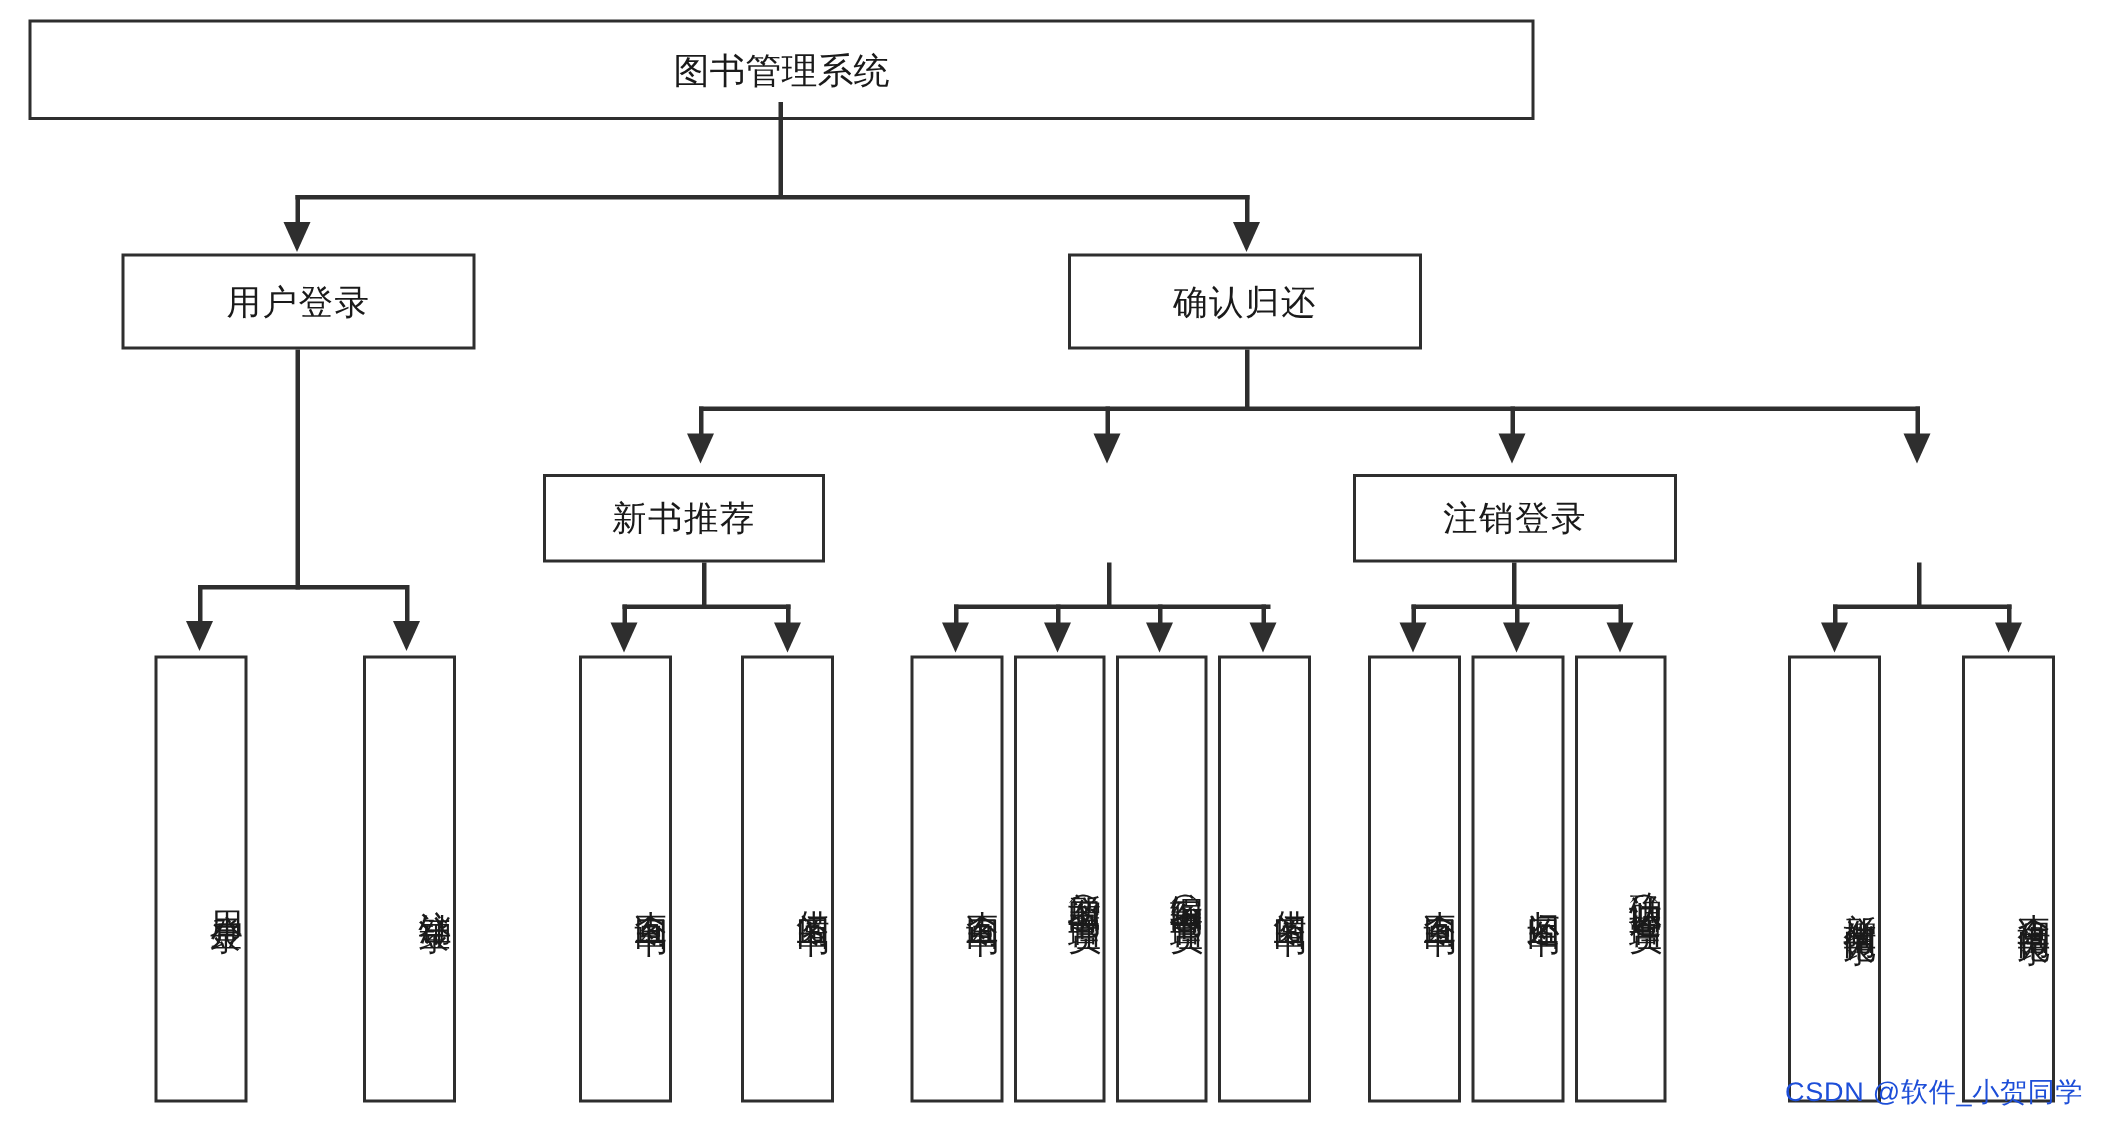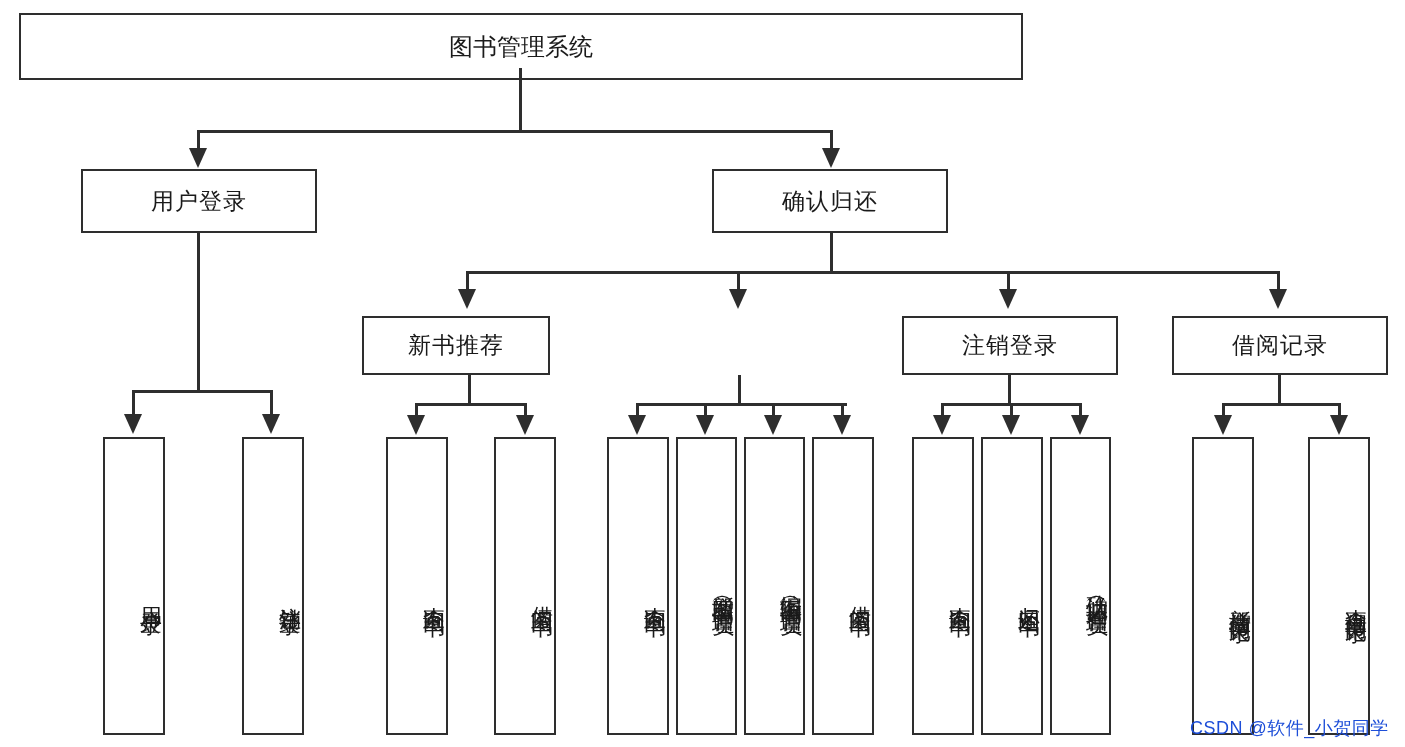--- a/index.html
+++ b/index.html
@@ -114,23 +114,20 @@
   <div class="arrow" style="left:999px; top:289px;"></div>
   <div class="vline" style="left:1277px; top:271px; width:3px; height:22px;"></div>
   <div class="arrow" style="left:1269px; top:289px;"></div>
 
   <div class="node h" style="left:362px; top:316px; width:188px; height:59px;">
     <span>新书推荐</span>
   </div>
   <div class="node h" style="left:902px; top:316px; width:216px; height:59px;">
     <span>注销登录</span>
   </div>
-  <div class="node h" style="left:1172px; top:316px; width:216px; height:59px;">
-    <span>借阅记录</span>
-  </div>
 
   <div class="vline" style="left:468px; top:375px; width:3px; height:30px;"></div>
   <div class="hline" style="left:415px; top:403px; width:112px;"></div>
   <div class="vline" style="left:415px; top:403px; width:3px; height:16px;"></div>
   <div class="arrow" style="left:407px; top:415px;"></div>
   <div class="vline" style="left:524px; top:403px; width:3px; height:16px;"></div>
   <div class="arrow" style="left:516px; top:415px;"></div>
 
   <div class="vline" style="left:738px; top:375px; width:3px; height:30px;"></div>
   <div class="hline" style="left:636px; top:403px; width:211px;"></div>

